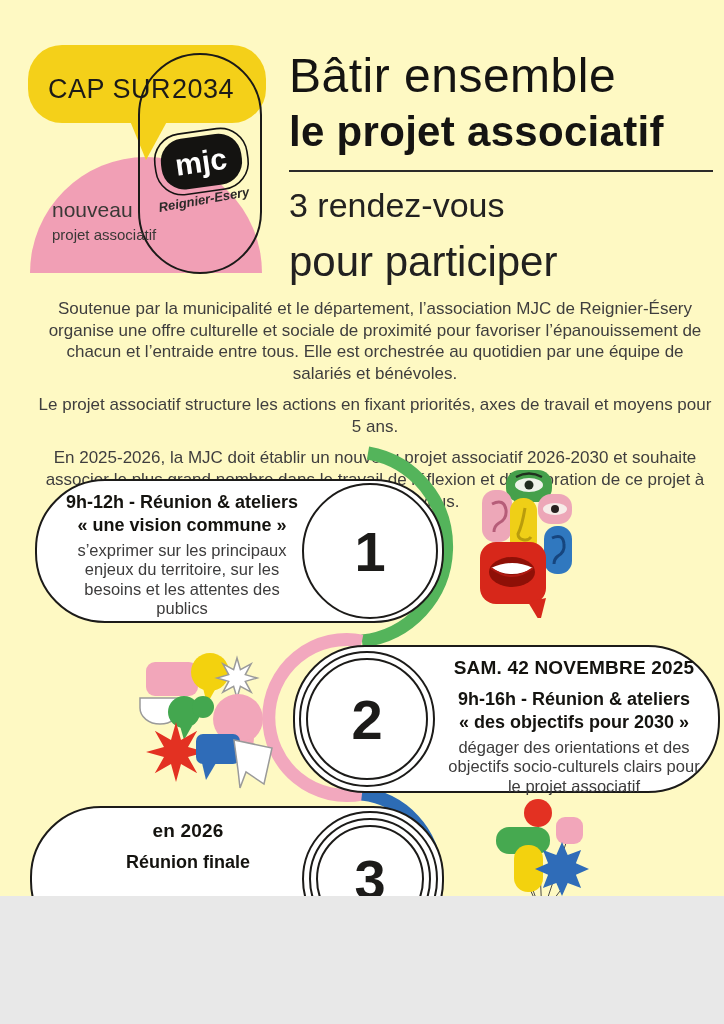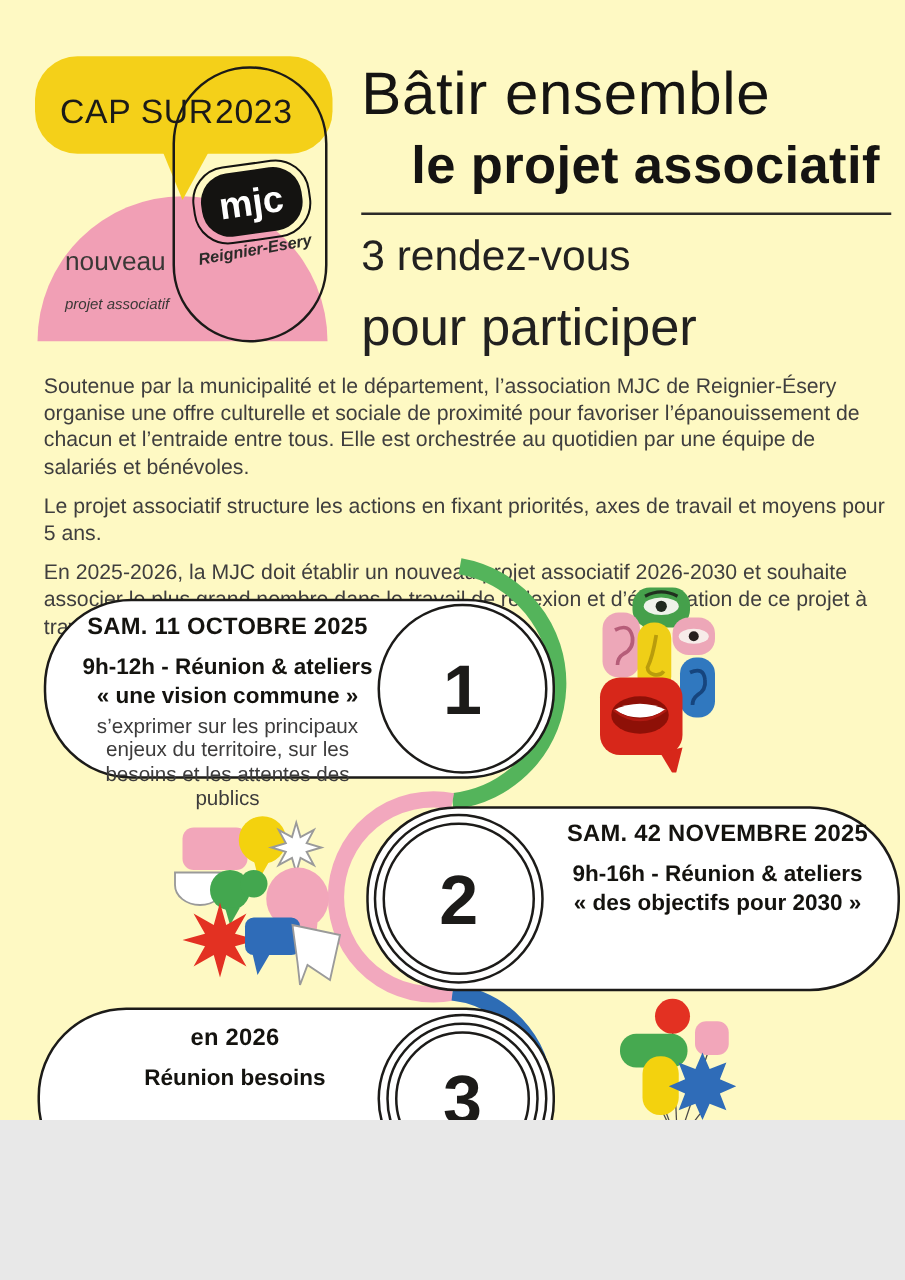--- a/index.html
+++ b/index.html
@@ -9,33 +9,33 @@
     font-family:"Liberation Sans", sans-serif;color:#1b1a18;padding-left:40px;
   }
   .abs{position:absolute;}
   
   .yellow-bubble{left:28px;top:45px;width:238px;height:78px;border-radius:34px;background:#f4d019;}
   .cap-sur{left:48px;top:74px;font-size:27px;letter-spacing:.5px;color:#1b1a18;}
   .cap-year{left:172px;top:74px;font-size:27px;letter-spacing:.5px;color:#1b1a18;}
   .pink-dome{left:30px;top:157px;width:232px;height:116px;border-radius:116px 116px 0 0;background:#f19fb5;}
   .capsule{left:138px;top:53px;width:120px;height:217px;border-radius:62px;border:2px solid #1b1a18;background:transparent;z-index:4;}
   .nouveau1{left:52px;top:198px;font-size:21px;color:#3a3836;z-index:5;}
-  .nouveau2{left:52px;top:236px;font-size:12px;color:#3a3836;z-index:5;font-style:italic;}
+  .nouveau2{left:52px;top:226px;font-size:15px;color:#3a3836;z-index:5;}
   .mjc-svg{left:152px;top:126px;z-index:5;}
   .mjc-sub{left:148px;top:192px;width:112px;text-align:center;font-size:13px;font-weight:bold;font-style:italic;
            color:#2b2a28;transform:rotate(-10deg);z-index:5;}
   
   .title1{left:289px;top:48px;font-size:48px;letter-spacing:.5px;color:#151412;}
-  .title2{left:289px;top:108px;font-size:42px;font-weight:bold;letter-spacing:.3px;color:#151412;margin-left:40px;}
+  .title2{left:289px;top:108px;font-size:42px;font-weight:bold;letter-spacing:.3px;color:#151412;}
   .title-rule{left:289px;top:170px;width:424px;height:2px;background:#2c2b29;}
   .subtitle1{left:289px;top:186px;font-size:34px;color:#222120;}
   .subtitle2{left:289px;top:238px;width:424px;font-size:42px;color:#222120;}
   
   .intro{left:35px;top:298px;width:680px;font-size:17px;line-height:1.27;color:#3f3e3e;}
-  .intro p{margin:0 0 10px 0;}
+  .intro p{margin:0 0 10px 0;text-align:center;}
   
   .snake{left:0;top:0;z-index:1;}
   .card{position:absolute;border:2px solid #1c1b19;background:#fff;z-index:2;}
   .card-text{position:absolute;text-align:center;z-index:3;}
   .ev-date{font-size:19px;font-weight:bold;color:#14130f;letter-spacing:.2px;margin-bottom:9px;}
   .ev-line{font-size:18px;font-weight:bold;color:#14130f;line-height:1.25;}
   .ev-desc{font-size:16.5px;color:#3d3c3c;line-height:1.17;margin-top:5px;text-align:center;}
   .num-circle{position:absolute;width:132px;height:132px;border-radius:50%;border:2px solid #1c1b19;background:#fff;
               display:flex;align-items:center;justify-content:center;z-index:3;}
   .ring1,.ring2{position:absolute;border:2px solid #1c1b19;border-radius:50%;}
@@ -48,21 +48,21 @@
 <body>
 
 <div class="page">
 
   <div class="abs pink-dome"></div>
   <div class="abs yellow-bubble"></div>
   <svg class="abs" style="left:0;top:0;" width="300" height="300">
     <polygon points="128,116 170,116 146,160" fill="#f4d019"></polygon>
   </svg>
   <div class="abs cap-sur">CAP SUR</div>
-  <div class="abs cap-year">2023</div>
+  <div class="abs cap-year">2034</div>
   <div class="abs capsule"></div>
   <svg class="abs mjc-svg" width="100" height="72" viewBox="0 0 100 72">
     <g transform="rotate(-8 50 36)">
       <rect x="3" y="5" width="93" height="61" rx="27" fill="none" stroke="#141311" stroke-width="1.6"></rect>
       <rect x="9" y="10" width="81" height="51" rx="23" fill="#141311"></rect>
       <text x="49" y="46" text-anchor="middle" font-family="Liberation Sans, sans-serif" font-size="30" font-weight="bold" fill="#ffffff">mjc</text>
     </g>
   </svg>
   <div class="abs mjc-sub">Reignier-Esery</div>
   <div class="abs nouveau1">nouveau</div>
@@ -81,44 +81,44 @@
   </div>
 
   <svg class="abs snake" width="724" height="1024" viewBox="0 0 724 1024">
     <path d="M 368 453 A 95 95 0 0 1 362 641" fill="none" stroke="#54b45b" stroke-width="13"></path>
     <path d="M 362 641 A 78 78 0 1 0 362 794" fill="none" stroke="#f2a8be" stroke-width="13"></path>
     <path d="M 362 794 A 83 83 0 0 1 368 958" fill="none" stroke="#2d6cb5" stroke-width="13"></path>
   </svg>
 
   <div class="card" style="left:35px;top:479px;width:405px;height:140px;border-radius:70px;"></div>
   <div class="card-text" style="left:58px;top:491px;width:248px;">
-    <div class="ev-date">SAM. 11 OCTOBRE 2025</div>
     <div class="ev-line">9h-12h - Réunion &amp; ateliers</div>
     <div class="ev-line">« une vision commune »</div>
     <div class="ev-desc">s’exprimer sur les principaux enjeux du territoire, sur les besoins et les attentes des publics</div>
   </div>
   <div class="num-circle" style="left:302px;top:483px;">
     <span class="num">1</span>
   </div>
 
   <div class="card" style="left:293px;top:645px;width:423px;height:144px;border-radius:72px;"></div>
   <div class="card-text" style="left:444px;top:657px;width:260px;">
     <div class="ev-date">SAM. 42 NOVEMBRE 2025</div>
     <div class="ev-line">9h-16h - Réunion &amp; ateliers</div>
     <div class="ev-line">« des objectifs pour 2030 »</div>
+    <div class="ev-desc">dégager des orientations et des objectifs socio-culturels clairs pour le projet associatif</div>
   </div>
   <div class="num-circle" style="left:299px;top:651px;">
     <div class="ring1"></div>
     <span class="num">2</span>
   </div>
 
   <div class="card" style="left:30px;top:806px;width:410px;height:142px;border-radius:71px;"></div>
   <div class="card-text" style="left:62px;top:820px;width:252px;">
     <div class="ev-date">en 2026</div>
-    <div class="ev-line">Réunion besoins</div>
+    <div class="ev-line">Réunion finale</div>
   </div>
   <div class="num-circle" style="left:302px;top:811px;">
     <div class="ring1"></div>
     <div class="ring2"></div>
     <span class="num">3</span>
   </div>
 
   <svg class="abs deco" style="left:478px;top:466px;" width="116" height="152" viewBox="0 0 116 152">
 
     <g>

